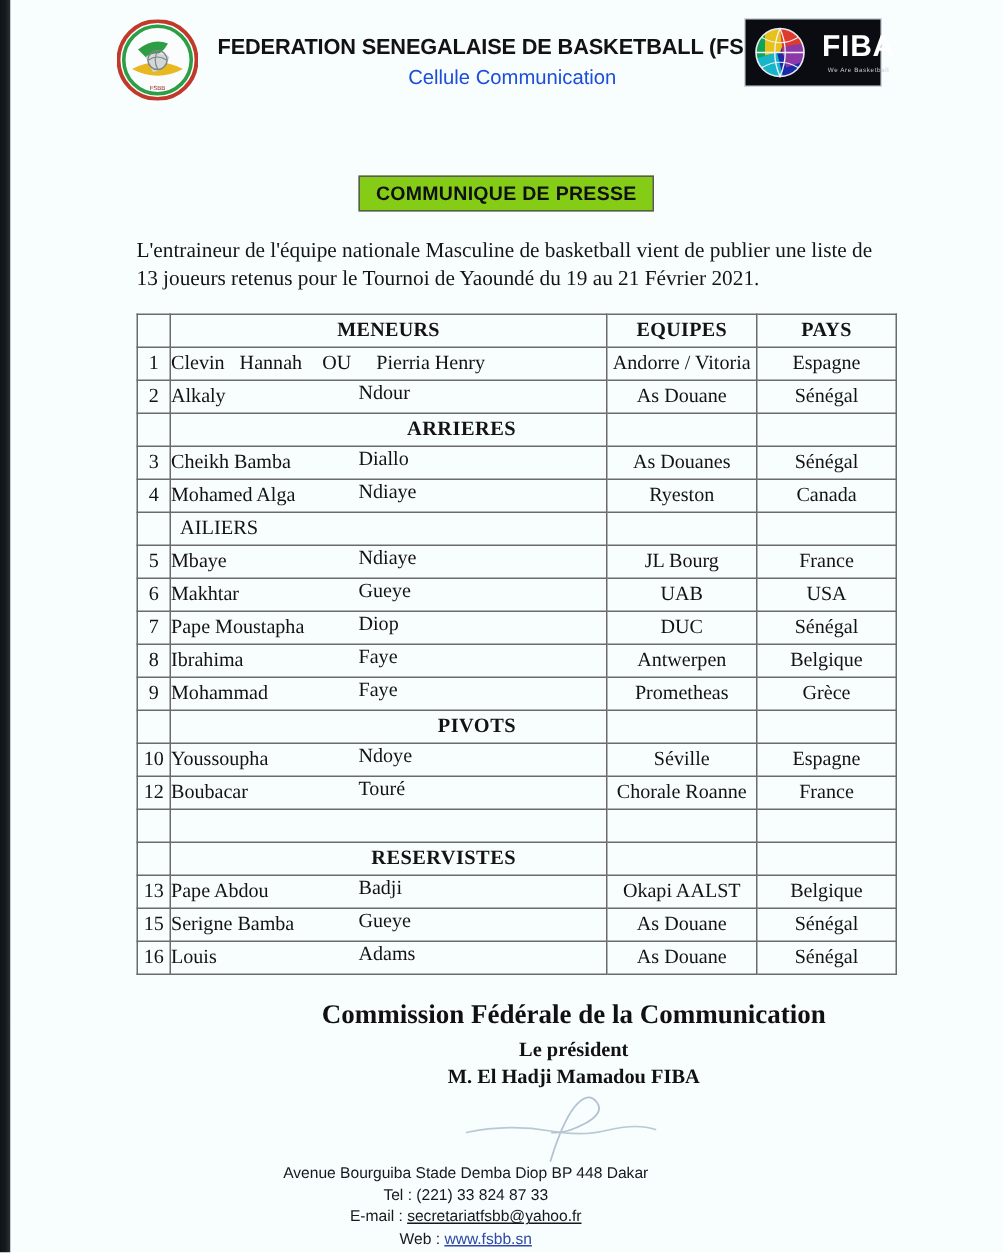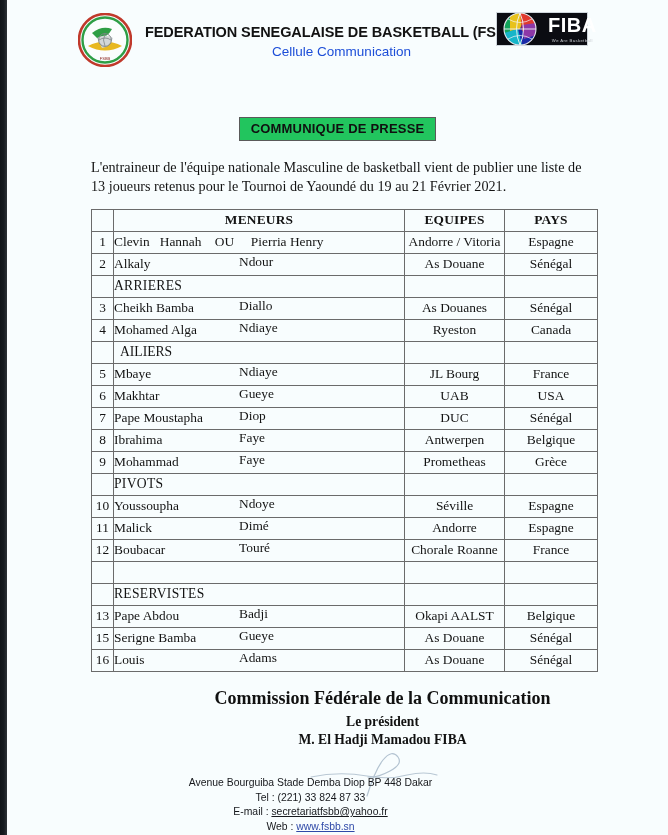--- a/index.html
+++ b/index.html
@@ -51,21 +51,21 @@
     left: 71px;
     top: 13px;
     width: 54px;
     height: 54px;
   }
   #fiba-logo {
     position: absolute;
     left: 489px;
     top: 12px;
     width: 92px;
-    height: 34px;
+    height: 46px;
     background: #0b0c12;
     border: 1px solid #cfd6dc;
     display: flex;
     align-items: center;
     box-sizing: border-box;
   }
   #fiba-globe {
     width: 40px; height: 40px;
     margin-left: 3px;
     flex: 0 0 auto;
@@ -127,21 +127,21 @@
   }
   #press-title {
     display: inline-block;
     border: 1px solid #5a5a5a;
     padding: 3px 11px 4px 11px;
     font-family: "Liberation Sans", sans-serif;
     font-weight: bold;
     font-size: 13px;
     letter-spacing: 0.2px;
     color: #101010;
-    background: #22c55e;
+    background: #84cc16;
   }
 
   
   #intro {
     margin: 17px 80px 0 84px;
     font-size: 14.2px;
     line-height: 1.32;
     text-align: left;
     color: #141414;
   }
@@ -182,22 +182,22 @@
   td.team, td.ctry {
     text-align: center;
   }
   td.hdr {
     font-weight: bold;
     text-align: center;
     font-size: 13.6px;
     letter-spacing: 0.2px;
   }
   tr.section td.sec {
-    font-weight: normal;
-    text-align: left;
+    font-weight: bold;
+    text-align: right;
     font-size: 13.6px;
     letter-spacing: 0.3px;
     padding-right: 60px;
   }
   tr.section-left td.sec {
     font-weight: normal;
     text-align: left;
     padding-left: 6px;
     padding-right: 0;
     letter-spacing: 0;
@@ -423,26 +423,20 @@
               <td class="team"></td>
               <td class="ctry"></td>
             </tr>
             <tr>
               <td class="num">10</td>
               <td class="name"><span class="fname">Youssoupha</span><span class="lname">Ndoye</span></td>
               <td class="team">Séville</td>
               <td class="ctry">Espagne</td>
             </tr>
             <tr>
-              <td class="num">11</td>
-              <td class="name"><span class="fname">Malick</span><span class="lname">Dimé</span></td>
-              <td class="team">Andorre</td>
-              <td class="ctry">Espagne</td>
-            </tr>
-            <tr>
               <td class="num">12</td>
               <td class="name"><span class="fname">Boubacar</span><span class="lname">Touré</span></td>
               <td class="team">Chorale Roanne</td>
               <td class="ctry">France</td>
             </tr>
             <tr>
               <td class="num"></td>
               <td class="name"></td>
               <td class="team"></td>
               <td class="ctry"></td>

